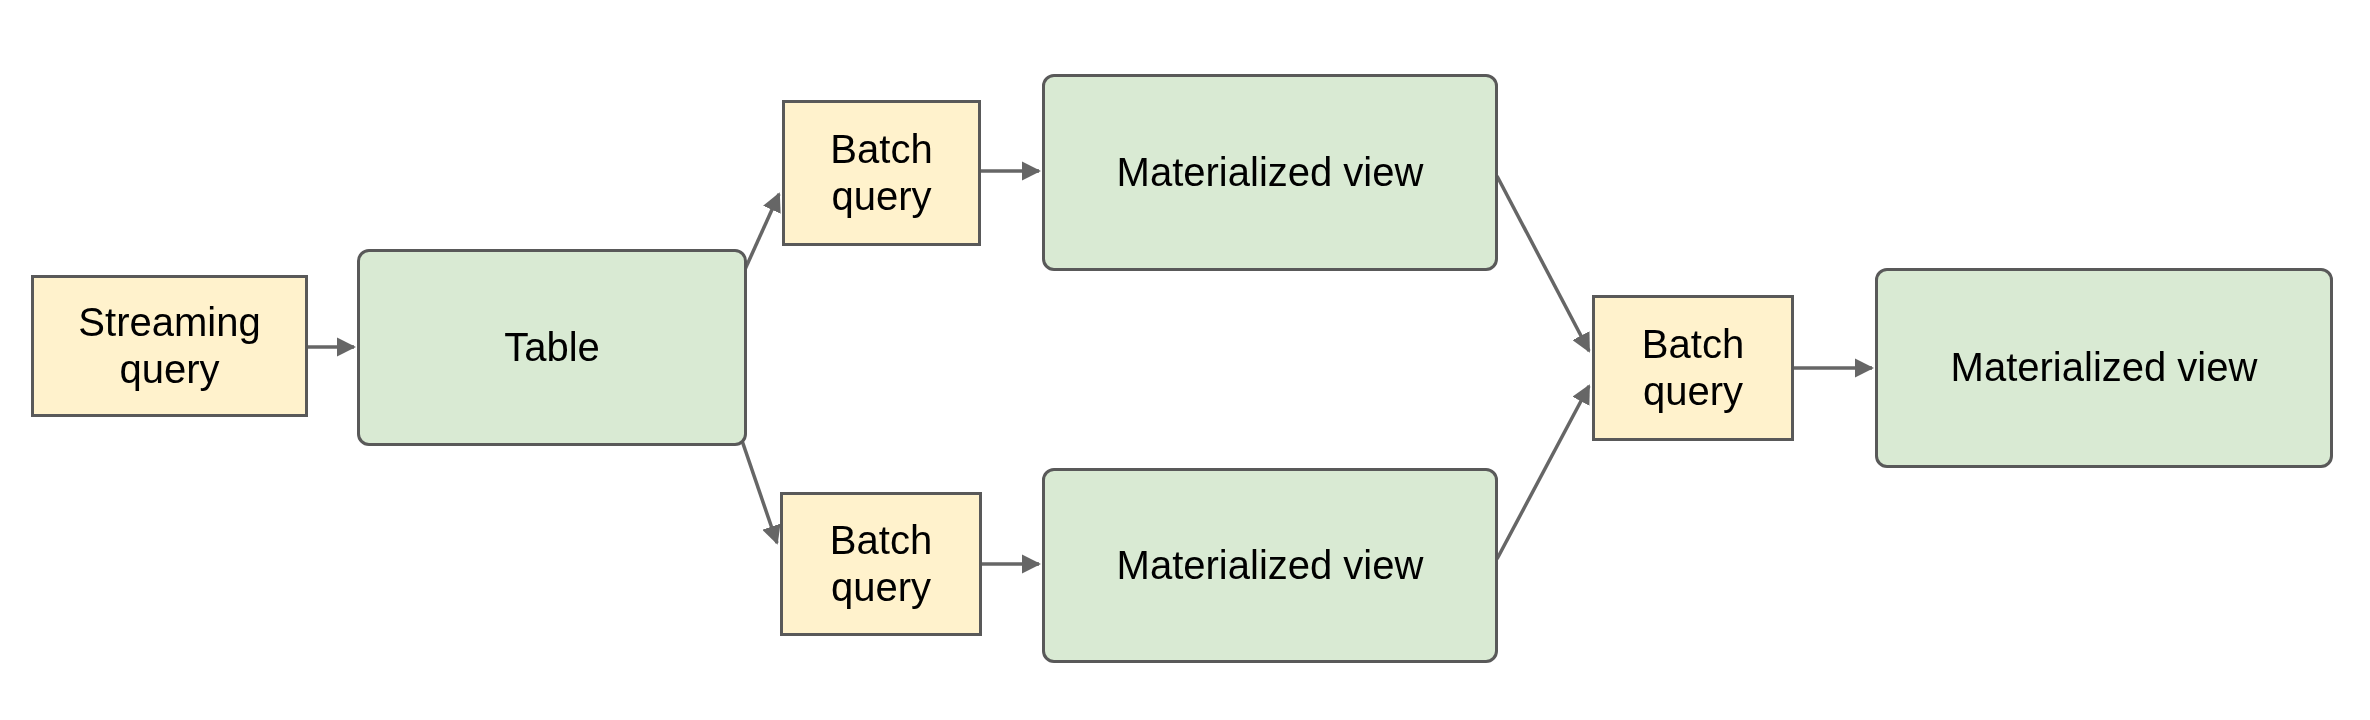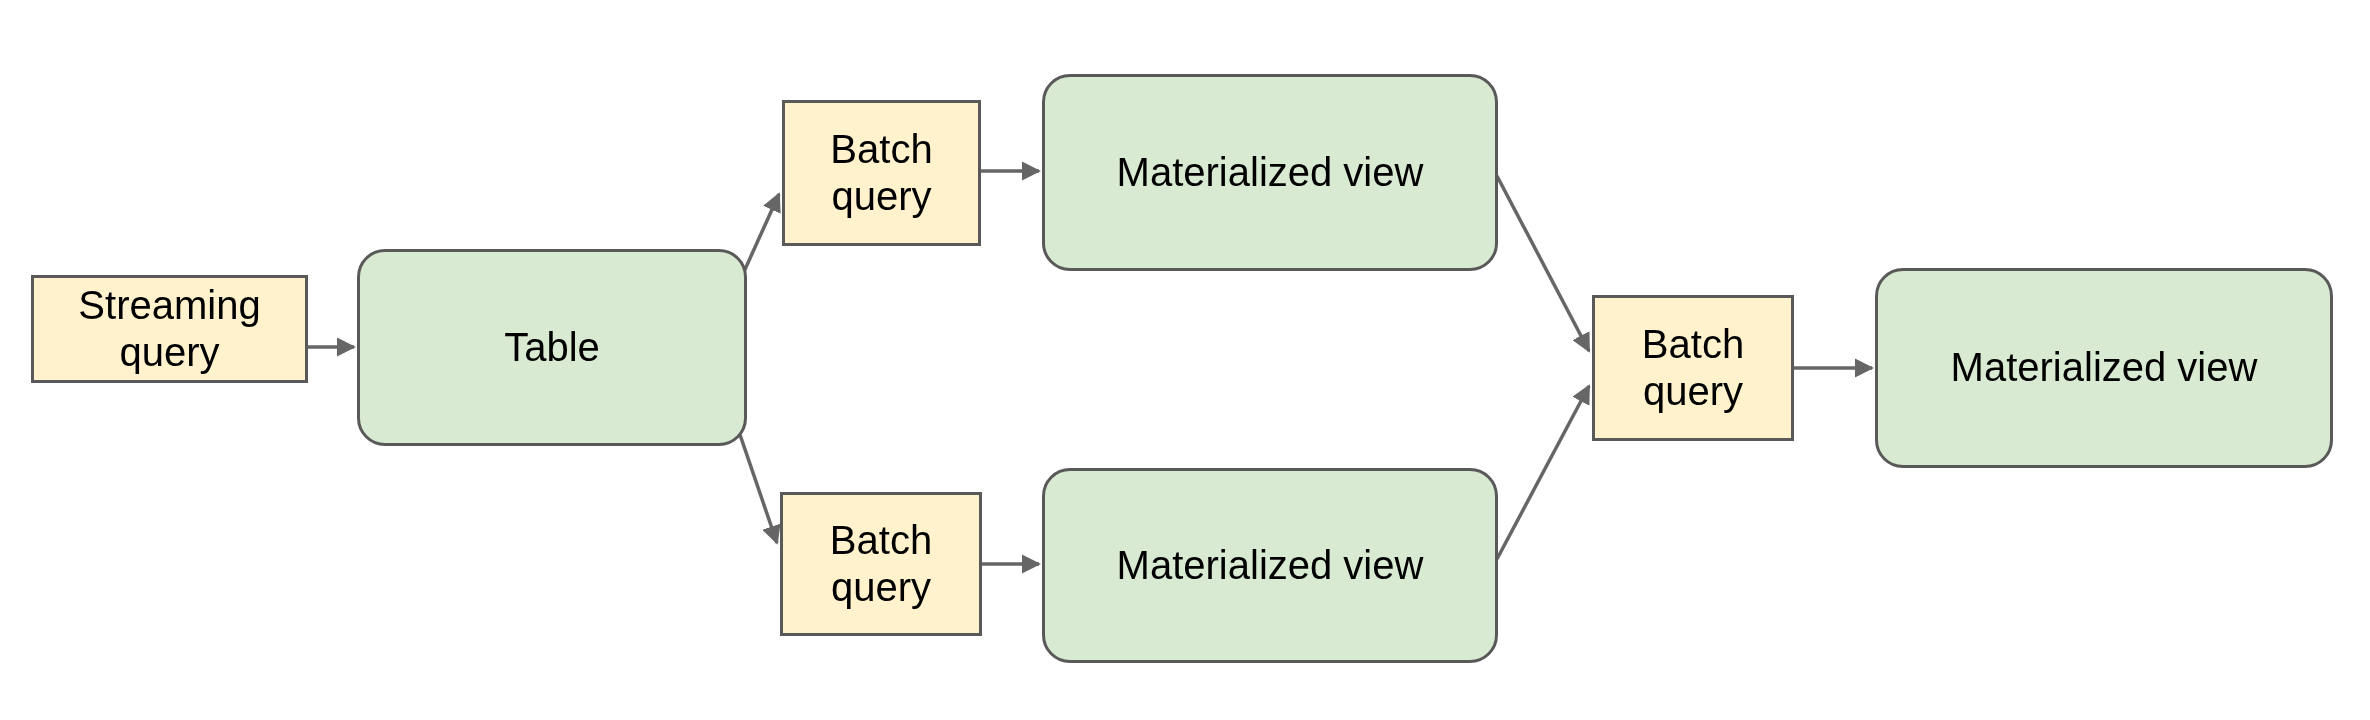--- a/index.html
+++ b/index.html
@@ -33,24 +33,24 @@
     color: var(--text, #000000);
     padding: 0 12px;
   }
   .node--query {
     background: var(--query-fill, #fff2cc);
     border: 3px solid var(--border, #595959);
   }
   .node--entity {
     background: var(--entity-fill, #d9ead3);
     border: 3px solid var(--border, #595959);
-    border-radius: 28px;
+    border-radius: 12px;
     text-align: right;
   }
-  #n-streaming   { left: 31px;   top: 275px; width: 277px; height: 108px; }
+  #n-streaming   { left: 31px;   top: 275px; width: 277px; height: 142px; }
   #n-table       { left: 357px;  top: 249px; width: 390px; height: 197px; }
   #n-bq-top      { left: 782px;  top: 100px; width: 199px; height: 146px; }
   #n-mv-top      { left: 1042px; top: 74px;  width: 456px; height: 197px; }
   #n-bq-bottom   { left: 780px;  top: 492px; width: 202px; height: 144px; }
   #n-mv-bottom   { left: 1042px; top: 468px; width: 456px; height: 195px; }
   #n-bq-right    { left: 1592px; top: 295px; width: 202px; height: 146px; }
   #n-mv-right    { left: 1875px; top: 268px; width: 458px; height: 200px; }
 </style>
 </head>
 <body>

